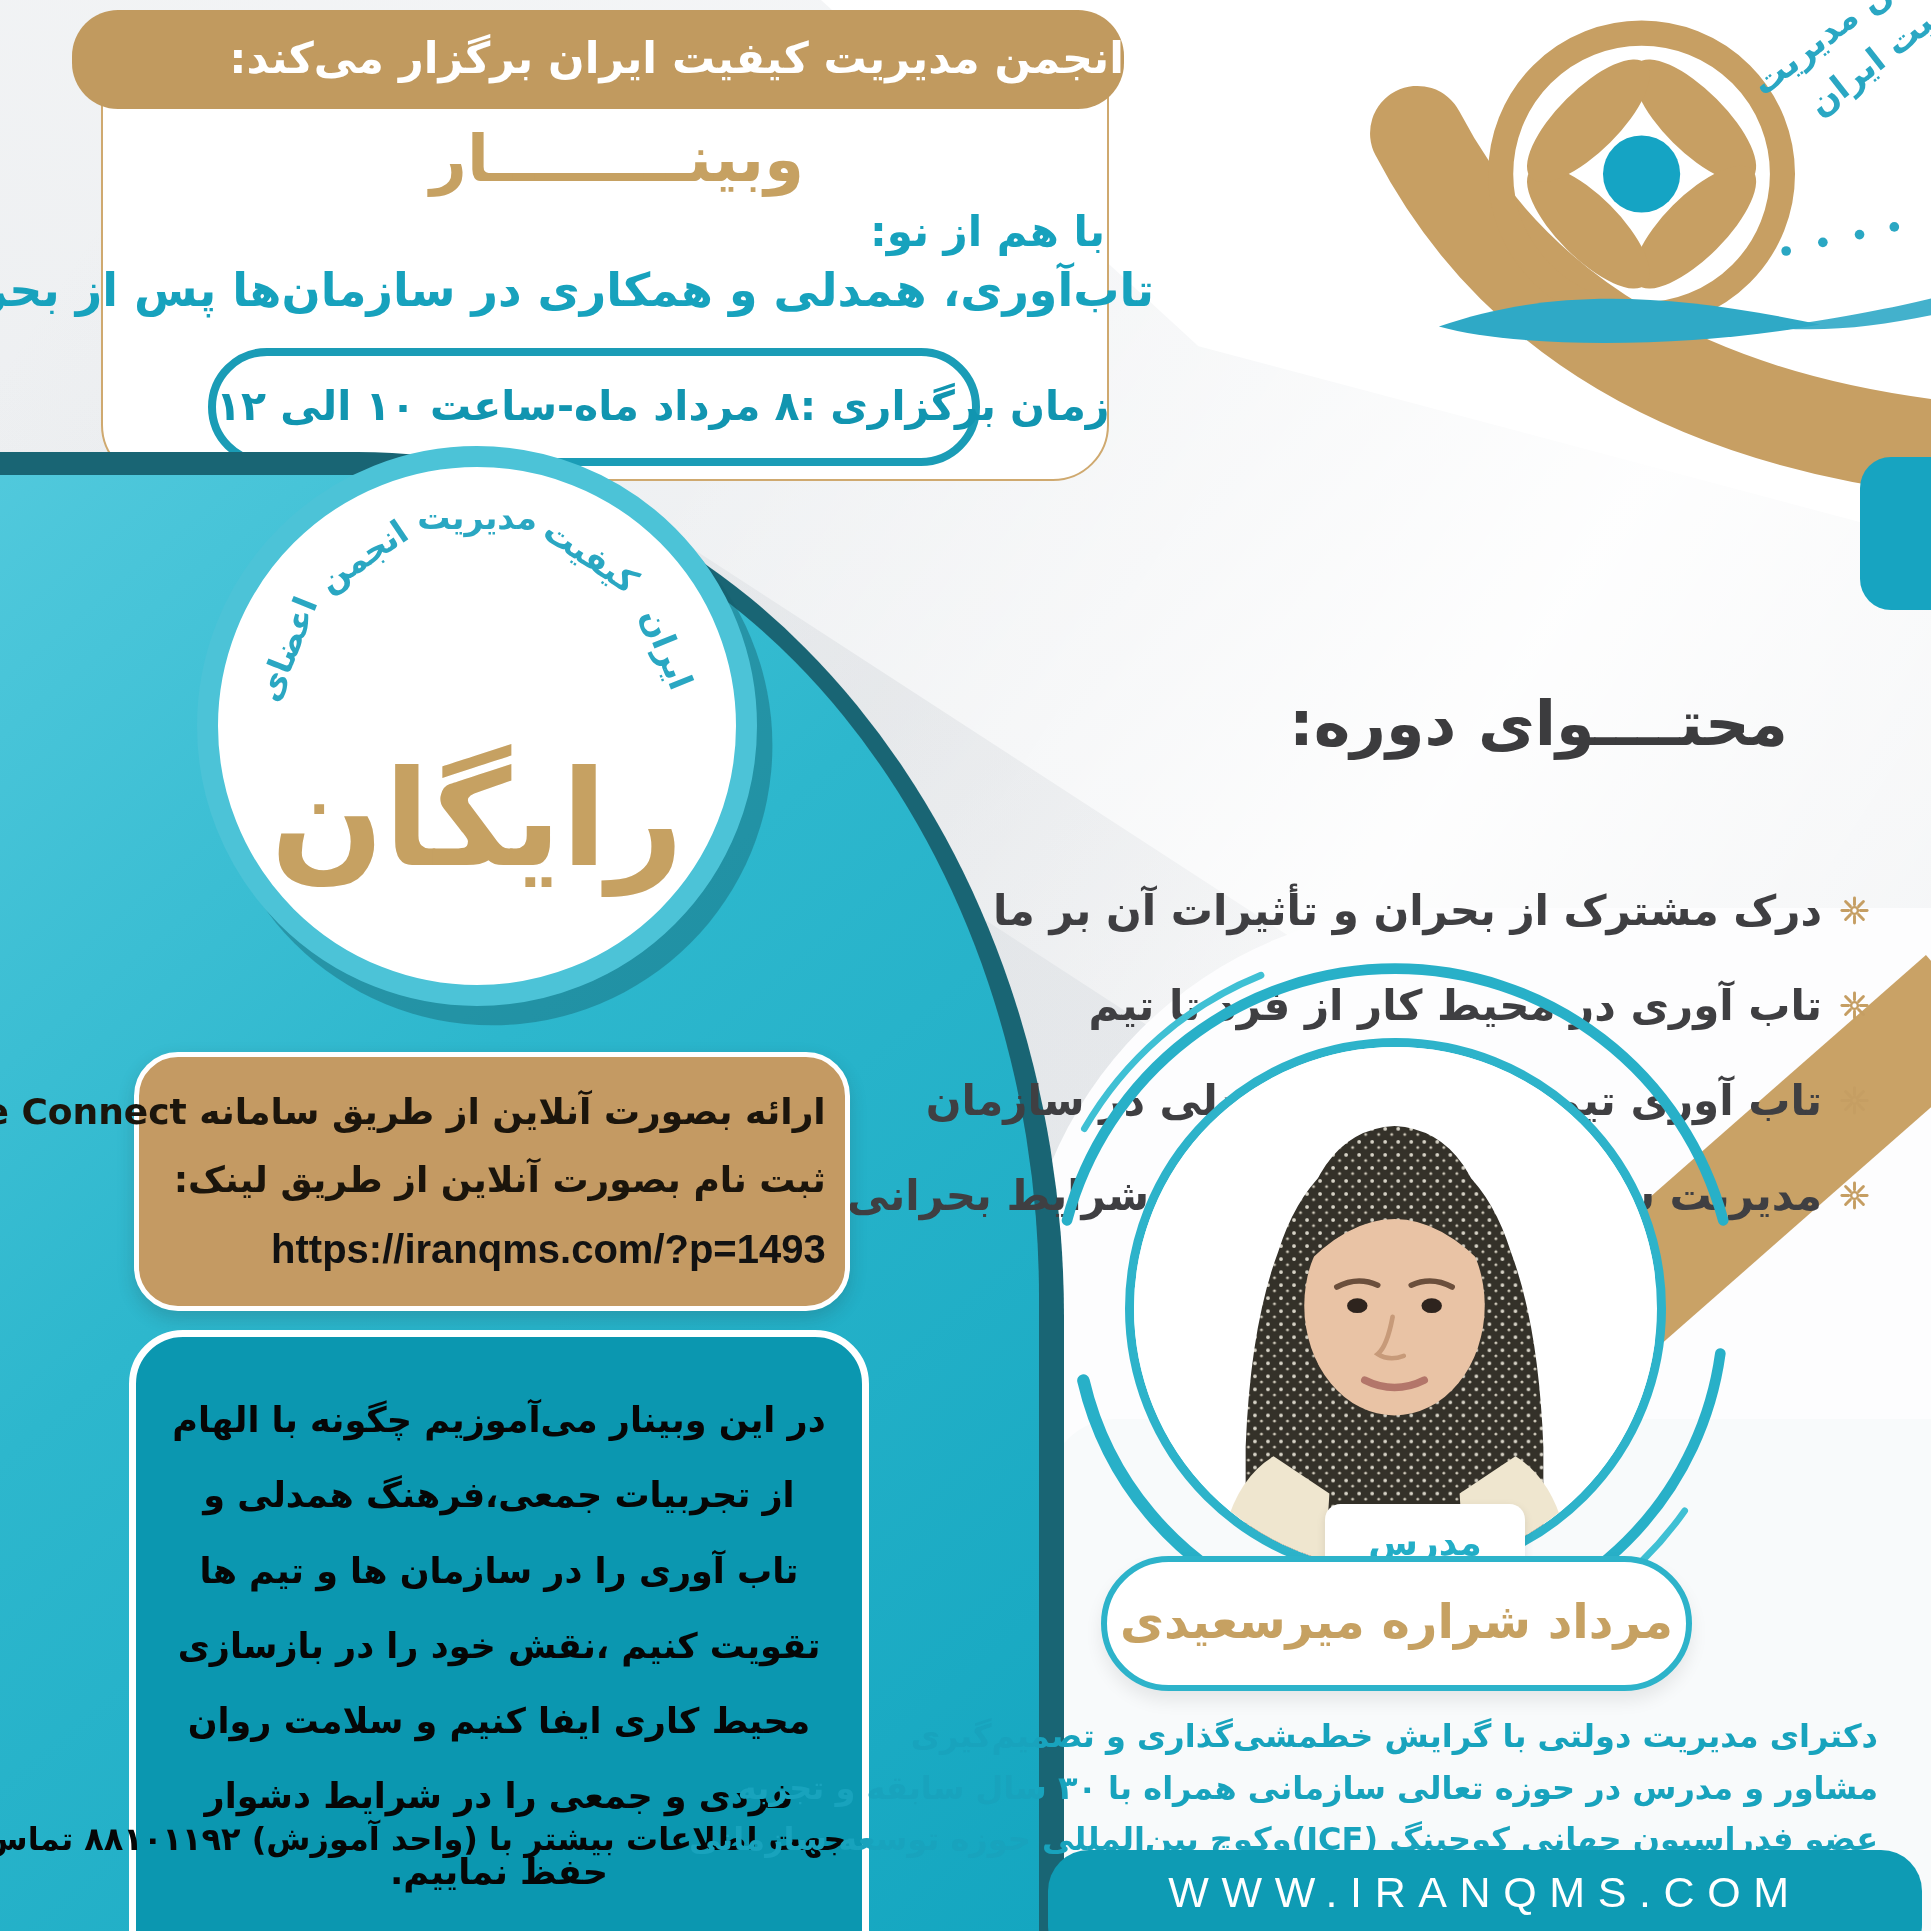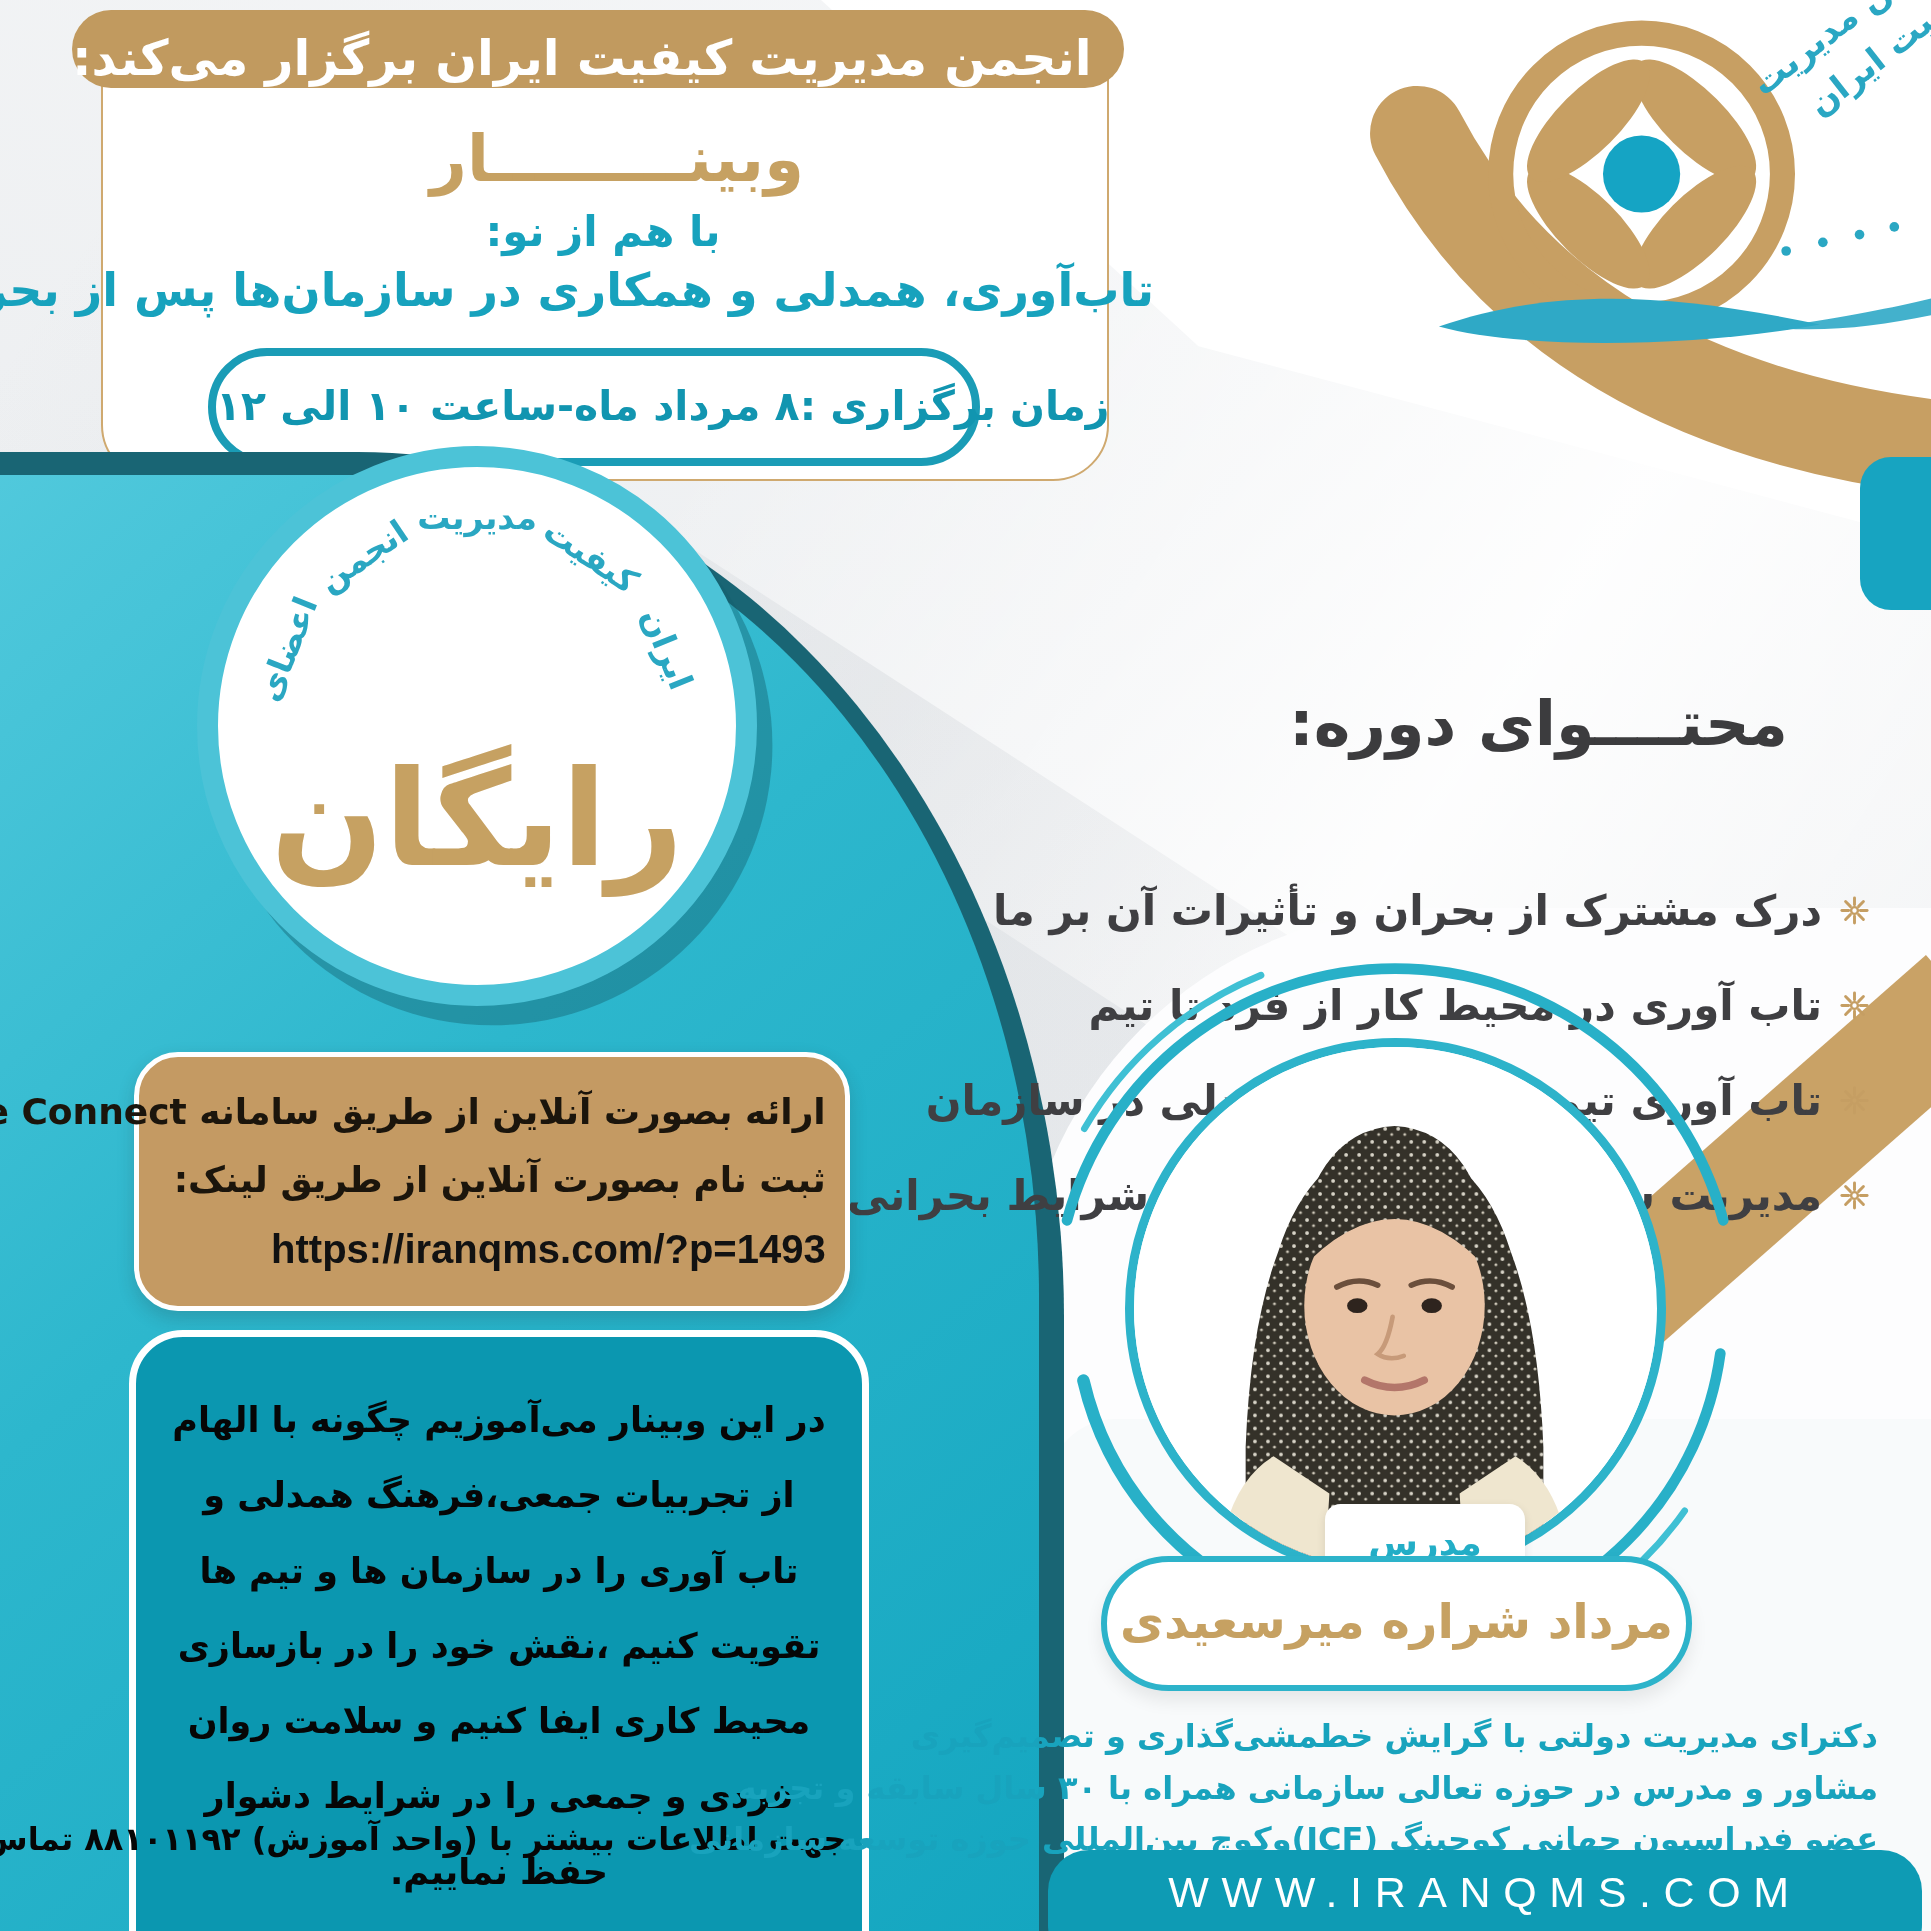--- a/index.html
+++ b/index.html
@@ -14,24 +14,24 @@
            background:linear-gradient(90deg,rgba(183,189,196,0),rgba(183,189,196,.22) 50%,rgba(183,189,196,0));}
   .white-tr{top:0;right:0;width:1110px;height:541px;background:#ffffff;opacity:.92;
             clip-path:polygon(0 0,100% 0,100% 100%,34% 64%);}
   .white-instr{left:1019px;top:908px;width:1023px;height:1120px;background:#fdfdfe;
                border-radius:415px 0 0 0;}
   .white-panel{left:1048px;top:1419px;width:966px;height:599px;background:#f8fafb;border-radius:68px;}
   .teal-tab{right:-29px;top:457px;width:100px;height:153px;border-radius:31px;background:#17a4c1;}
   
   .hero-card{left:101px;top:21px;width:1004px;height:456px;background:#ffffff;
              border:2.9px solid #cfa96f;border-radius:56px;}
-  .banner{left:72px;top:9.7px;width:1052px;height:78px;background:#c19a5f;border-radius:46px;
-          color:#ffffff;font-weight:bold;font-size:49px;line-height:97px;text-align:left;}
+  .banner{left:72px;top:9.7px;width:1052px;height:99px;background:#c19a5f;border-radius:46px;
+          color:#ffffff;font-weight:bold;font-size:43px;line-height:97px;text-align:right;}
   .webinar-word{left:101px;top:122px;width:1004px;text-align:center;font-size:64px;font-weight:bold;color:#c6a162;margin-left:14px;}
-  .hero-sub{left:101px;top:207px;width:1004px;text-align:center;font-size:42px;font-weight:bold;color:#17a2bd;white-space:nowrap;}
+  .hero-sub{left:101px;top:207px;width:1004px;text-align:right;font-size:42px;font-weight:bold;color:#17a2bd;white-space:nowrap;}
   .hero-title{left:53px;top:263px;width:1101px;text-align:center;font-size:46px;font-weight:bold;color:#17a2bd;white-space:nowrap;}
   .pill{left:208px;top:348px;width:772px;height:118px;background:#ffffff;border:8.7px solid #1a9cb6;
         border-radius:60px;box-sizing:border-box;text-align:center;}
   .pill span{font-size:41px;font-weight:bold;color:#1195b0;line-height:100px;white-space:nowrap;}
   
   .blob-dark{left:-154px;top:452px;width:1218px;height:1492px;background:#196574;border-radius:0 58% 0 0;}
   .blob{left:-154px;top:475px;width:1193px;height:1468px;border-radius:0 56% 0 0;
         background:linear-gradient(140deg,#55cbde 0%,#2db7cd 45%,#14a6c0 100%);}
   
   .free-circle{left:197px;top:446px;width:560px;height:560px;border-radius:50%;background:#ffffff;

